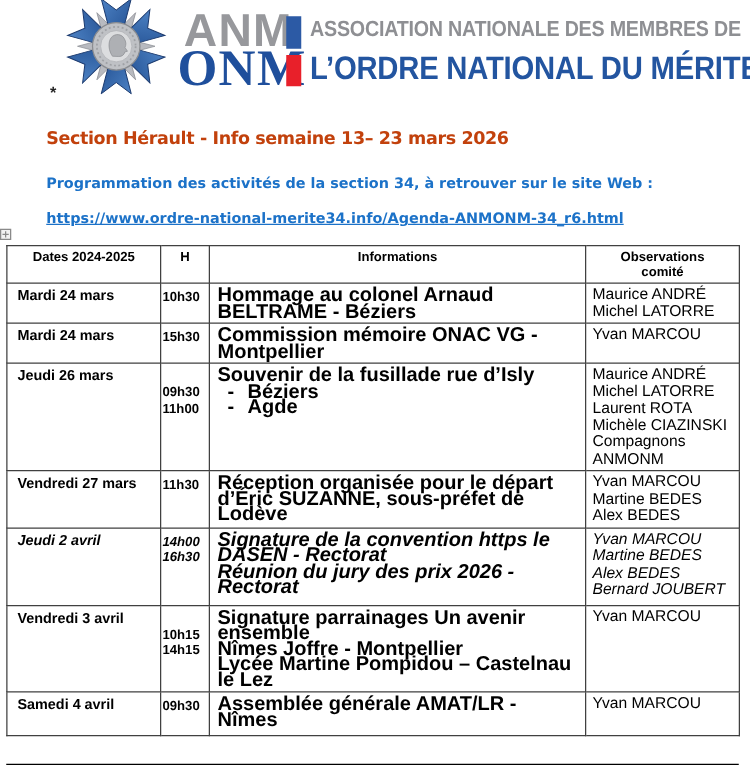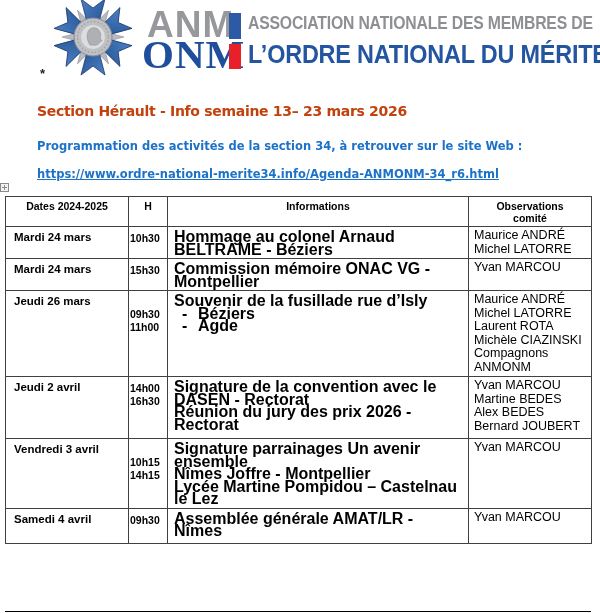--- a/index.html
+++ b/index.html
@@ -171,28 +171,42 @@
           <div class="bullet"><span class="dash">-</span><span>Agde</span></div>
         </td>
     <td class="c-obs">
           <div>Maurice ANDRÉ</div>
           <div>Michel LATORRE</div>
           <div>Laurent ROTA</div>
           <div>Michèle CIAZINSKI</div>
           <div>Compagnons ANMONM</div>
         </td>
   </tr>
-      <tr style="height: 62px;">
+      <tr style="height: 43px;">
+    <td class="c-date">Vendredi 27 mars</td>
+    <td class="c-time">
+          <div>11h30</div>
+        </td>
+    <td class="c-info">
+          <div>Réception organisée pour le départ d’Éric SUZANNE, sous-préfet de Lodève</div>
+        </td>
+    <td class="c-obs">
+          <div>Yvan MARCOU</div>
+          <div>Martine BEDES</div>
+          <div>Alex BEDES</div>
+        </td>
+  </tr>
+      <tr style="height: 62px; font-style: italic;">
     <td class="c-date">Jeudi 2 avril</td>
     <td class="c-time">
           <div>14h00</div>
           <div>16h30</div>
         </td>
     <td class="c-info">
-          <div>Signature de la convention avec le DASEN - Rectorat</div>
+          <div>Signature de la convention https le DASEN - Rectorat</div>
           <div>Réunion du jury des prix 2026 - Rectorat</div>
         </td>
     <td class="c-obs">
           <div>Yvan MARCOU</div>
           <div>Martine BEDES</div>
           <div>Alex BEDES</div>
           <div>Bernard JOUBERT</div>
         </td>
   </tr>
       <tr style="height: 42px; margin-top: 16px;">

